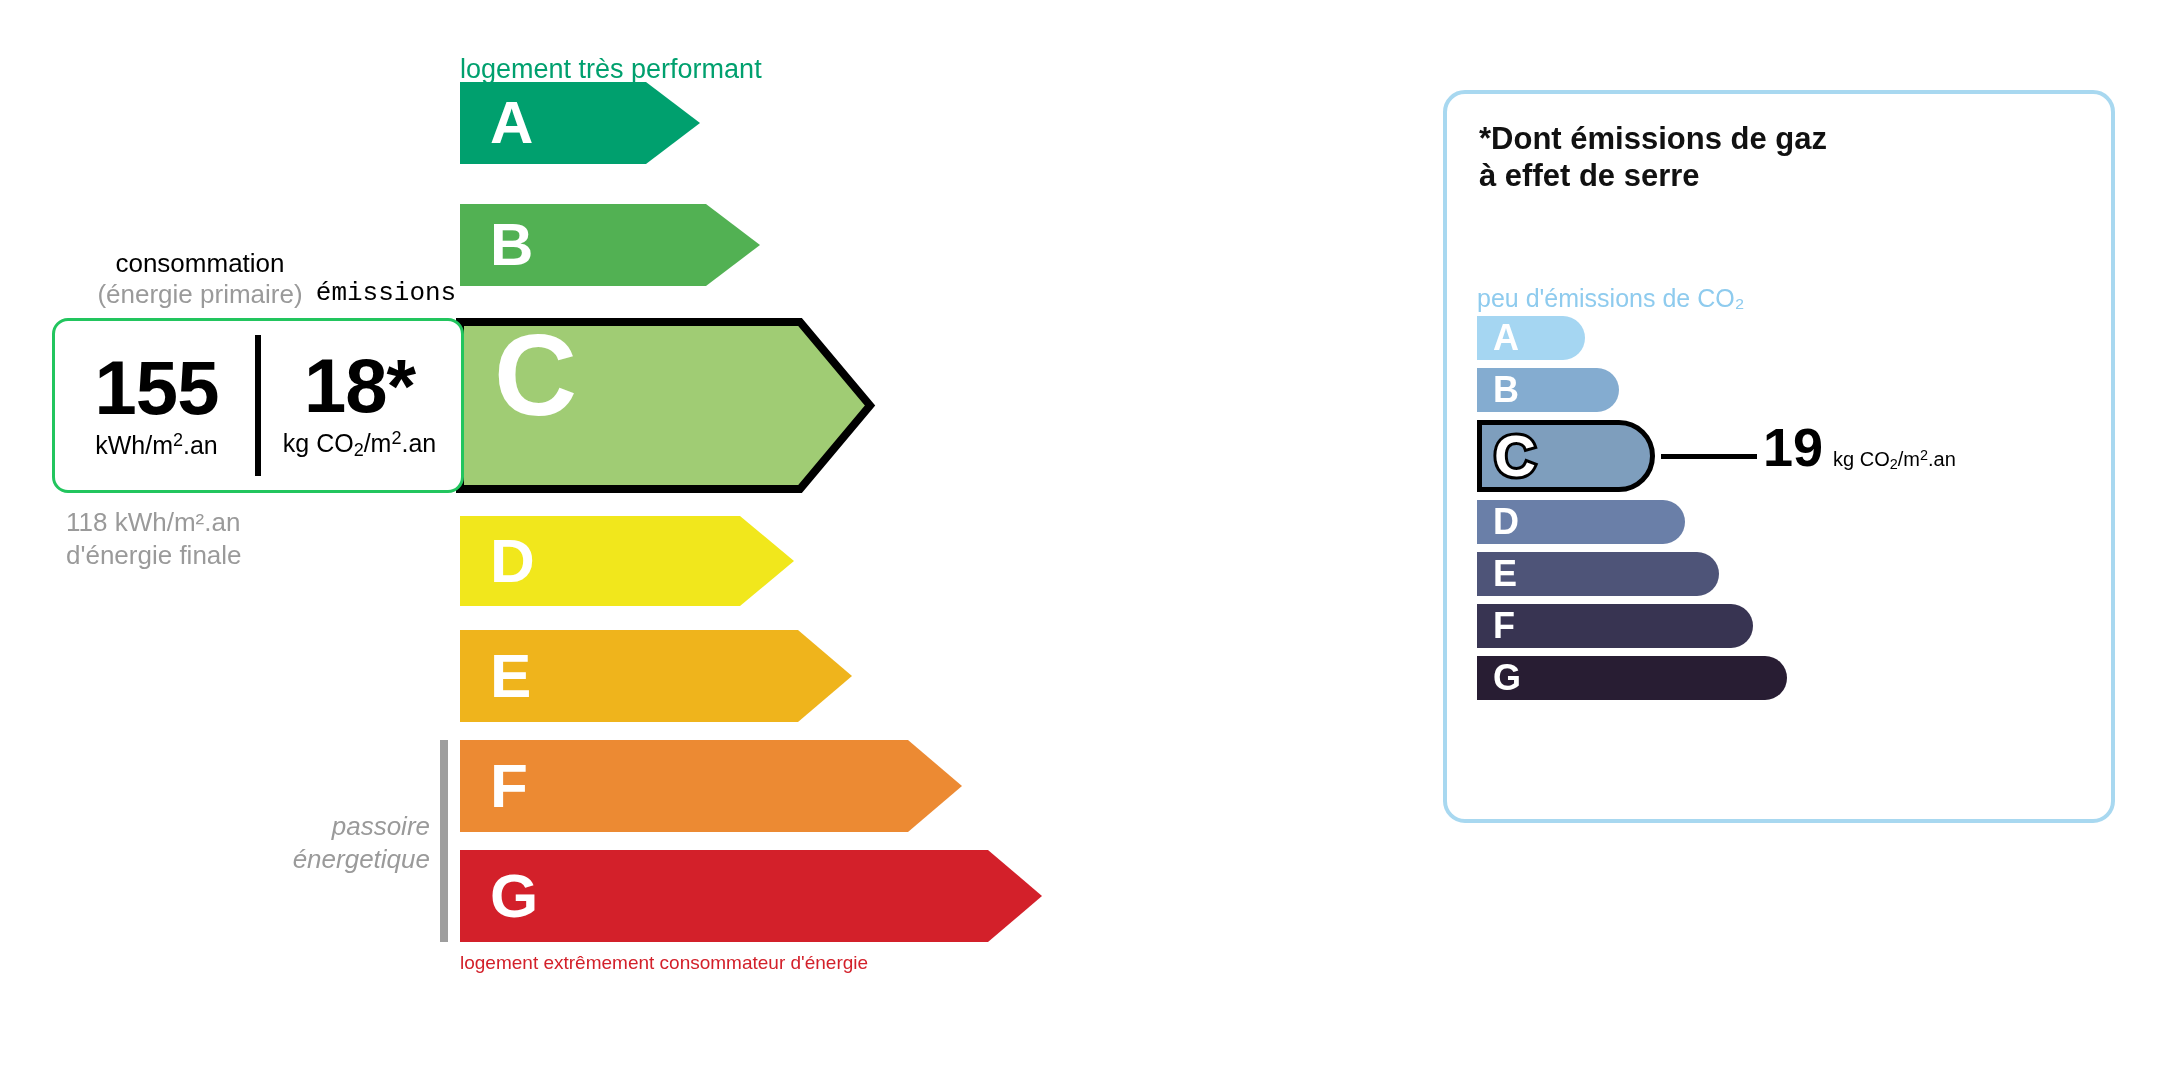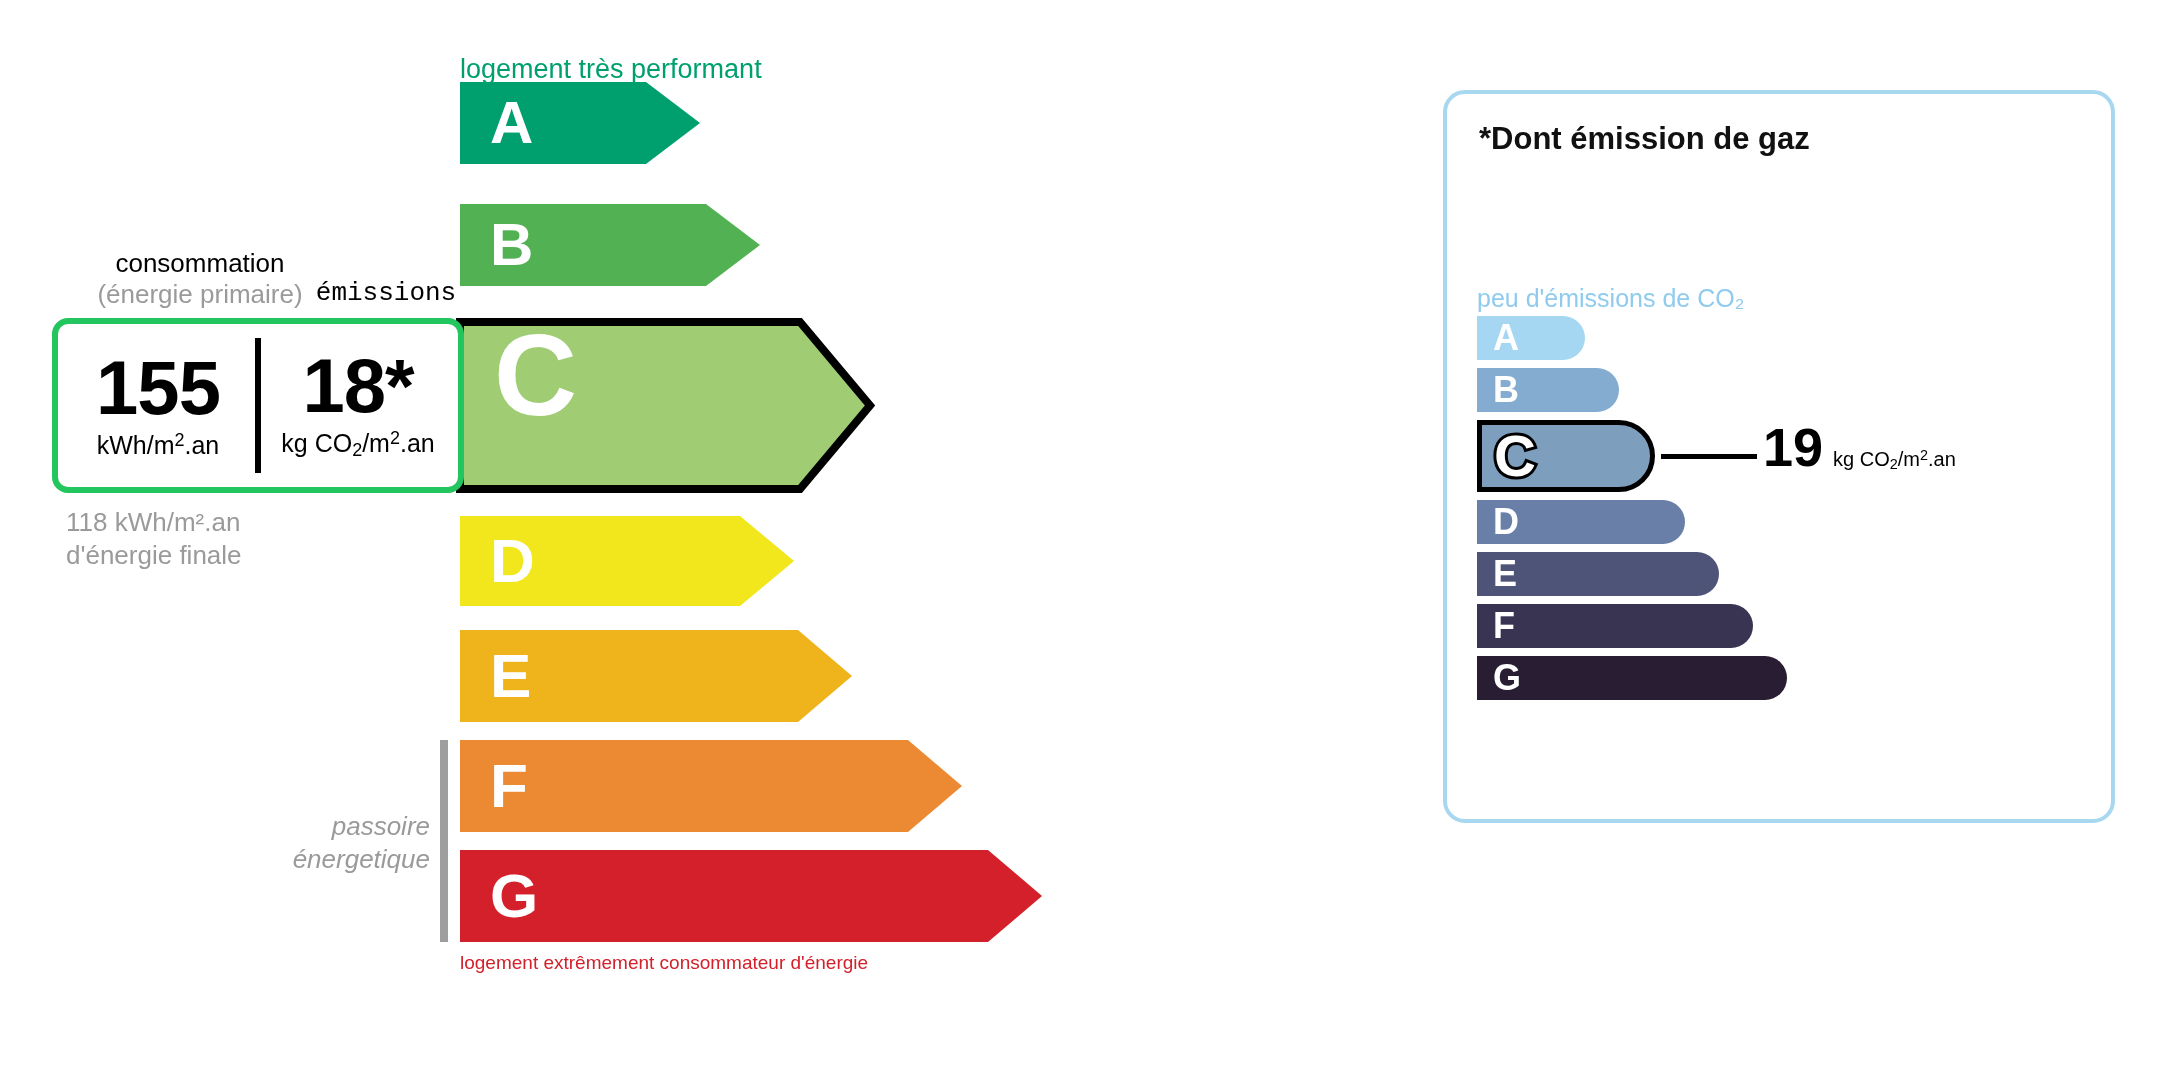--- a/index.html
+++ b/index.html
@@ -63,21 +63,21 @@
   
   #band-C svg{position:absolute;left:0;top:0;overflow:visible;}
   #band-C .letter-inner{
     position:absolute;left:34px;top:0;z-index:3;color:#fff;
     font-size:115px;font-weight:bold;line-height:1;
   }
 
   
   .valuebox{
     position:absolute;left:52px;top:318px;width:412px;height:175px;
-    border:6px solid #22c55e;border-radius:16px;background:#fff;
+    border:3px solid #22c55e;border-radius:16px;background:#fff;
     box-sizing:border-box;display:flex;z-index:5;
   }
   .valuebox .cell{
     flex:1 1 0;display:flex;flex-direction:column;
     align-items:center;justify-content:center;position:relative;
   }
   .valuebox .divider{
     position:absolute;left:50%;top:14px;bottom:14px;width:6px;
     background:#000;transform:translateX(-3px);
   }
@@ -241,21 +241,22 @@
     <div class="final-energy">
       <div>118 kWh/m².an</div>
       <div>d'énergie finale</div>
     </div>
 
   </div>
 
   <div class="ges">
 
     <div class="ges-title">
-      <div>*Dont émission de gaz</div>
+      <div>*Dont émissions de gaz</div>
+      <div>à effet de serre</div>
     </div>
 
     <div class="ges-top-caption">peu d'émissions de CO₂</div>
 
     <div class="gbar" id="g-A" style="background:#a5d6f2">
       <span class="gl">A</span>
     </div>
     <div class="gbar" id="g-B" style="background:#84acd0">
       <span class="gl">B</span>
     </div>

